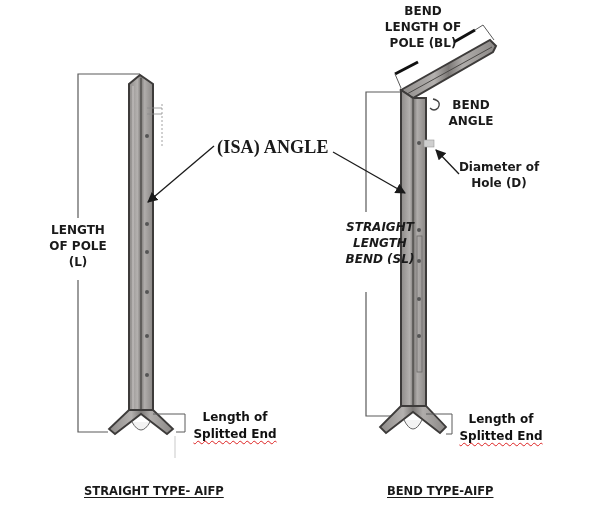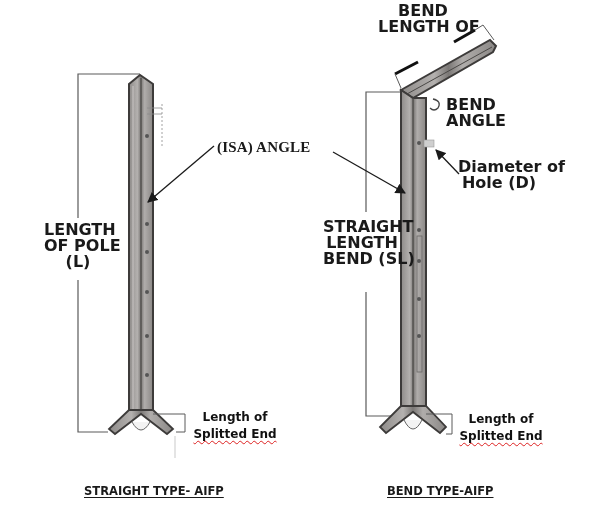--- a/index.html
+++ b/index.html
@@ -10,33 +10,33 @@
     background: #ffffff;
     overflow: hidden;
     font-family: "Liberation Sans", "DejaVu Sans", sans-serif;
     color: #1a1a1a;
   }
   #stage svg.drawing { position: absolute; left: 0; top: 0; }
   .lbl {
     position: absolute;
     font-family: "DejaVu Sans", "Liberation Sans", sans-serif;
     font-weight: bold;
-    font-size: 16px;
+    font-size: 12px;
     line-height: 16px;
     text-align: center;
     color: #1a1a1a;
     white-space: nowrap;
   }
   .lbl span { display: block; }
   .lbl.normal { font-weight: normal; font-size: 12px; line-height: 17px; color: #111; }
   .lbl.normal span:first-child { font-weight: bold; }
   .serif {
     font-family: "Liberation Serif", "DejaVu Serif", serif;
     font-weight: bold;
-    font-size: 15px;
+    font-size: 18px;
     letter-spacing: 0.2px;
   }
   .caption {
     position: absolute;
     font-family: "DejaVu Sans", "Liberation Sans", sans-serif;
     font-weight: bold;
     font-size: 11.5px;
     text-decoration: underline;
     text-underline-offset: 2px;
     color: #1a1a1a;
@@ -160,33 +160,34 @@
   <div class="lbl normal" style="left:192px; top:409px; width:86px;">
     <span>Length of</span>
     <span><span class="spell" style="display:inline;">Splitted End</span></span>
   </div>
 
   <div class="caption" style="left:67px; top:484px;margin-left:17px;">STRAIGHT TYPE- AIFP</div>
 
   <div class="lbl" style="left:378px; top:3px; width:90px;">
     <span>BEND</span>
     <span>LENGTH OF</span>
+    <span>POLE (BL)</span>
   </div>
 
   <div class="lbl" style="left:446px; top:97px; width:50px;">
     <span>BEND</span>
     <span>ANGLE</span>
   </div>
 
   <div class="lbl" style="left:458px; top:159px; width:82px;">
     <span>Diameter of</span>
     <span>Hole (D)</span>
   </div>
 
-  <div class="lbl" style="left:323px; top:219px; width:78px;">
+  <div class="lbl" style="left:341px; top:219px; width:78px;font-style:italic;">
     <span>STRAIGHT</span>
     <span>LENGTH</span>
     <span>BEND (SL)</span>
   </div>
 
   <div class="lbl normal" style="left:458px; top:411px; width:86px;">
     <span>Length of</span>
     <span><span class="spell" style="display:inline;">Splitted End</span></span>
   </div>
 

